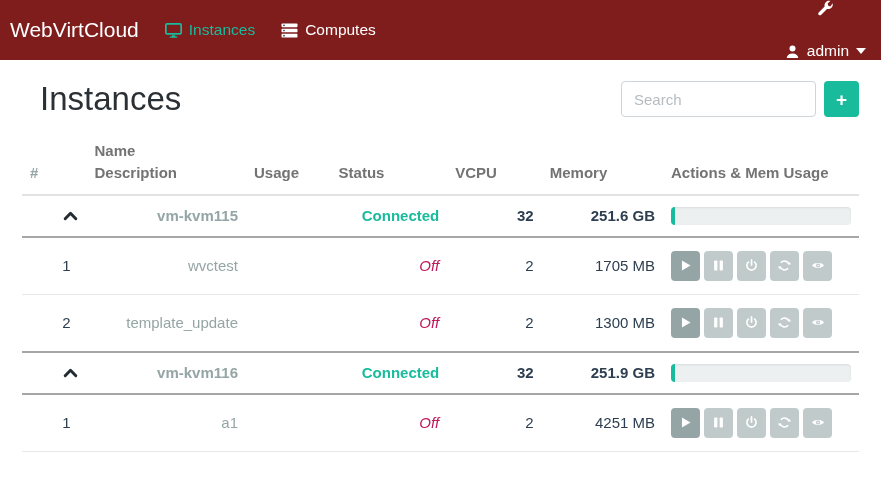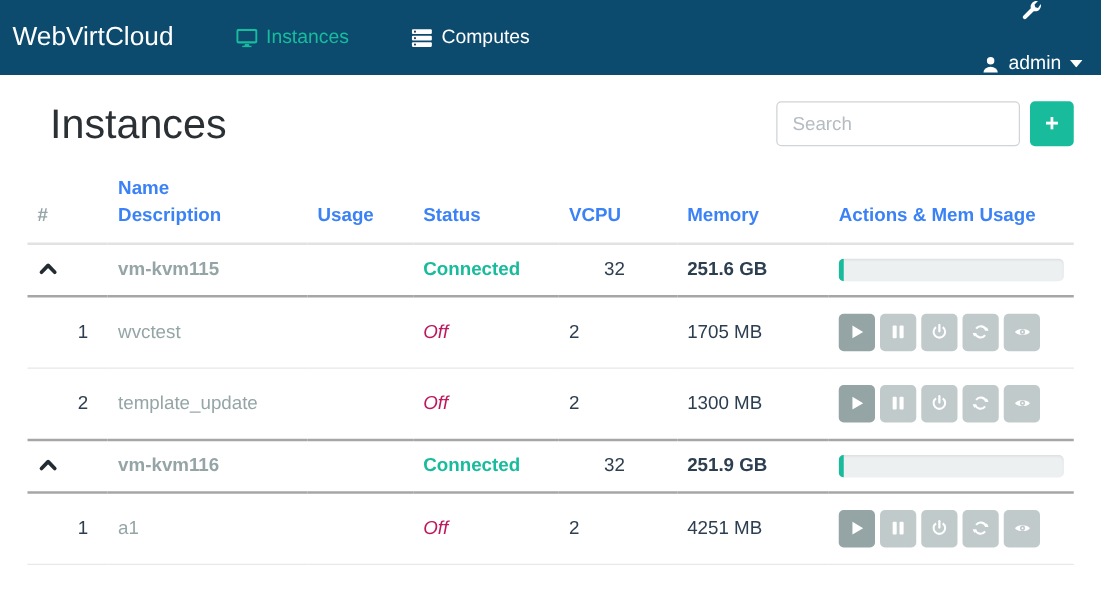--- a/index.html
+++ b/index.html
@@ -6,24 +6,23 @@
   html,body { margin:0; padding:0; }
   body {
     width:881px; height:488px;
     font-family:"Liberation Sans", sans-serif;
     background:#ffffff; color:#2c3e50;
     overflow:hidden;
   }
 
   
   .navbar {
-    height:60px; background:#0c4a6e;
+    height:60px; background:#7f1d1d;
     display:flex; align-items:center;
     padding:0 15px 0 10px;
-    gap:24px;
   }
   .brand {
     color:#ffffff; font-size:21px; margin-right:26px;
     text-decoration:none; cursor:pointer; white-space:nowrap;
   }
   .nav-item {
     display:flex; align-items:center; gap:7px;
     color:#ffffff; font-size:15.5px; margin-right:26px; cursor:pointer;
   }
   .nav-item.active { color:#18bc9c; }
@@ -49,44 +48,44 @@
   .add-btn {
     width:35px; height:36px; background:#18bc9c; border:none; border-radius:4px;
     color:#ffffff; font-size:19px; font-weight:bold; cursor:pointer; line-height:1;
   }
 
   
   .table-wrap { padding:16px 22px 0 22px; }
   table { width:100%; border-collapse:collapse; font-size:15px; }
   th {
     text-align:left; vertical-align:bottom;
-    padding:6px 8px 10px 8px; font-weight:bold; color:#3b82f6;
+    padding:6px 8px 10px 8px; font-weight:bold; color:#737373;
     border-bottom:2px solid #e2e2e2; line-height:1.45;
   }
   th.col-idx { width:65px; color:#95a5a6; }
   th.col-name { width:160px; }
   th.col-user { width:85px; }
   th.col-status { width:117px; }
   th.col-vcpu { width:95px; }
   th.col-mem { width:122px; }
-  td { padding:10px 8px; vertical-align:middle; }
+  td { padding:10px 8px; vertical-align:middle;text-align:right; }
   tr.host td {
     border-top:2px solid #a6a6a6; border-bottom:2px solid #a6a6a6;
     padding:11px 8px;
   }
   tr.host.first td { border-top:2px solid #e2e2e2; }
   tr.guest td { border-bottom:1px solid #e8e8e8; padding:13px 8px; }
 
   .chevron { cursor:pointer; display:inline-flex; padding-left:1px; }
   .host-name { color:#95a5a6; font-weight:bold; text-decoration:none; cursor:pointer; }
   .guest-name { color:#95a5a6; text-decoration:none; cursor:pointer; }
   .guest-idx { text-align:right; padding-right:16px !important; color:#2c3e50; }
   .status-connected { color:#18bc9c; font-weight:bold; }
   .status-off { color:#be185d;font-style:italic; }
-  tr.host .cell-vcpu { font-weight:normal; text-indent:28px; }
+  tr.host .cell-vcpu { font-weight:bold; text-indent:28px; }
   tr.host .cell-mem { font-weight:bold;margin-left:32px; }
 
   .progress {
     width:180px; height:18px; background:#ecf0f1; border-radius:4px;
     overflow:hidden; box-shadow:inset 0 1px 2px rgba(0,0,0,.08);
   }
   .progress-bar { height:100%; background:#18bc9c; }
 
   .btn-group { display:flex; gap:4px; }
   .abtn {

